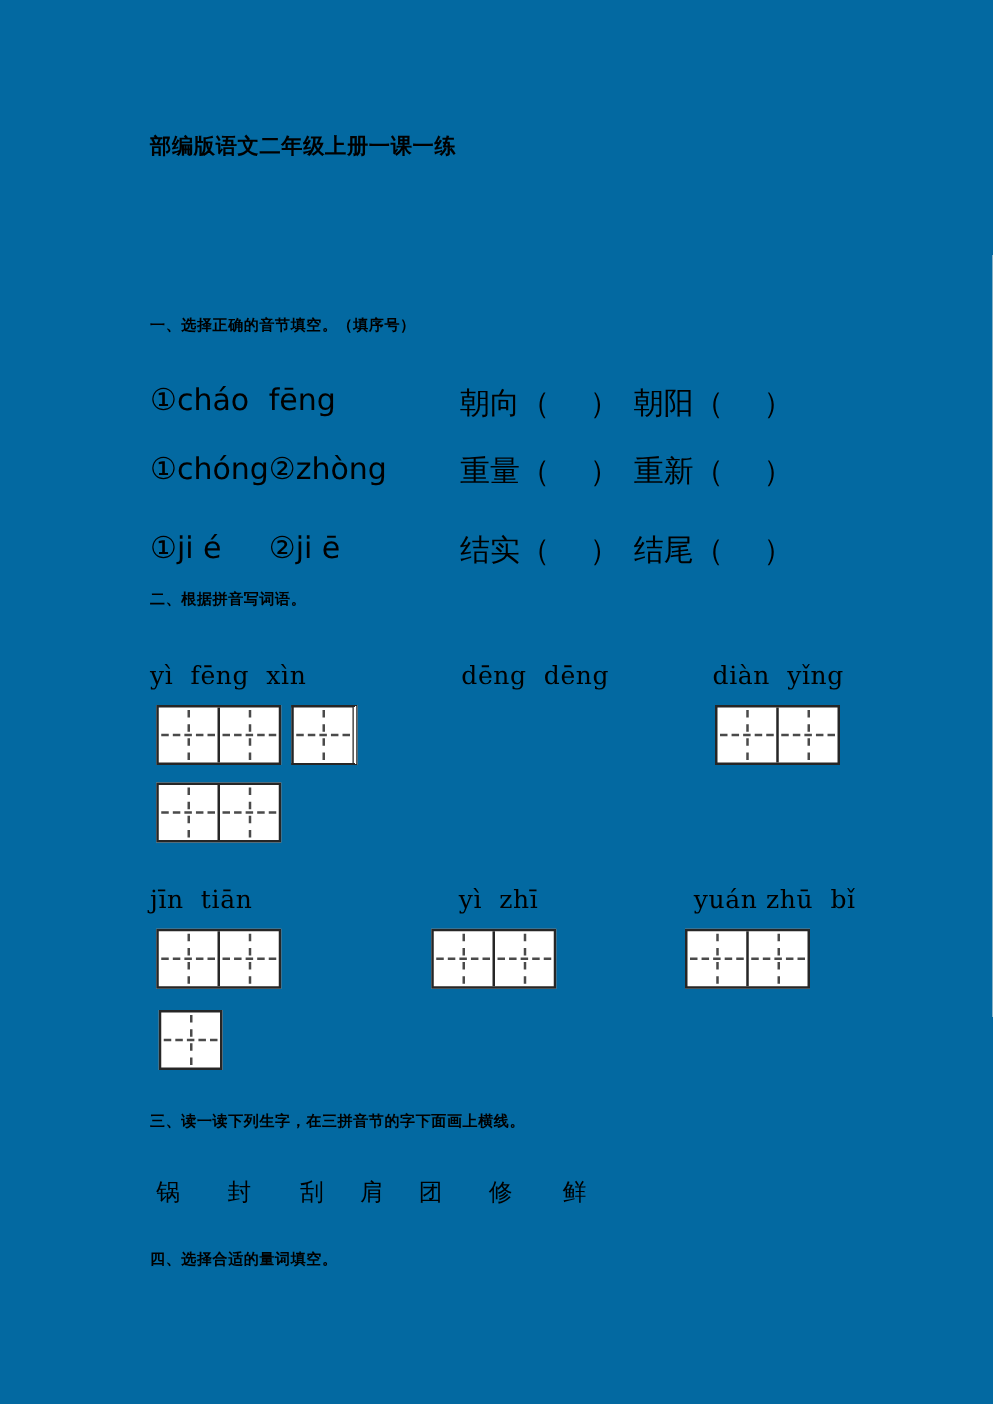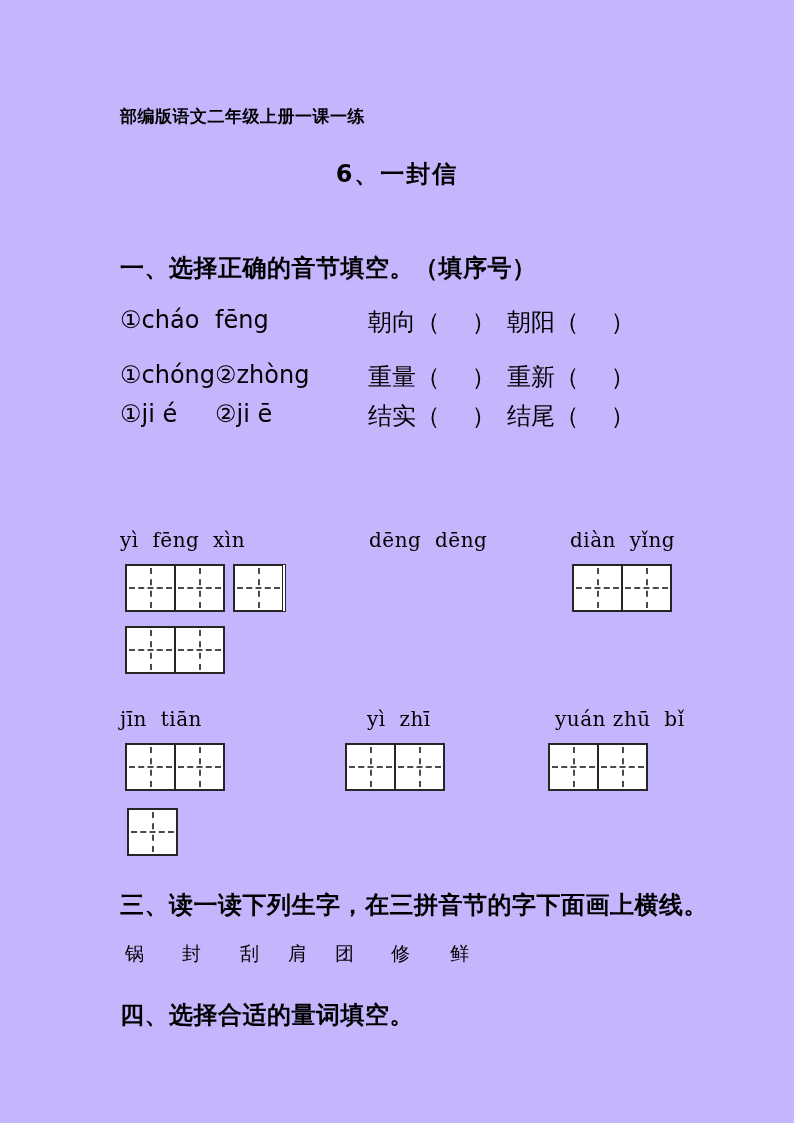--- a/index.html
+++ b/index.html
@@ -1,39 +1,39 @@
 <!DOCTYPE html>
 <html><head>
 <meta charset="utf-8">
 <style>
   html,body{margin:0;padding:0;background:#e8e8e8;}
   .page{
     position:relative;
     width:794px;height:1123px;
     margin:0 auto;
-    background:#c4b5fd;
+    background:#0369a1;
     color:#000;
     font-family:"DejaVu Sans","Liberation Sans",sans-serif;
     overflow:hidden;
   }
   .abs{position:absolute;white-space:pre;}
 
   
   .doc-header{left:120px;top:105px;font-size:17px;font-weight:700;letter-spacing:0.5px;}
   .doc-title{left:0;top:158px;width:794px;text-align:center;font-size:24px;font-weight:700;letter-spacing:2px;white-space:pre;position:absolute;}
-  .sec-heading{font-size:24px;font-weight:700;letter-spacing:0.5px;}
+  .sec-heading{font-size:12px;font-weight:700;letter-spacing:0.5px;}
   .sh1{left:120px;top:252px;}
   .sh2{left:120px;top:471px;}
   .sh3{left:120px;top:889px;}
   .sh4{left:120px;top:999px;}
 
   
   .s1row{position:absolute;left:0;width:636px;height:28px;font-size:24px;}
   .s1row span{position:absolute;white-space:pre;}
-  .r1{top:306px;} .r2{top:361px;} .r3{top:400px;}
+  .r1{top:306px;} .r2{top:361px;} .r3{top:424px;}
   .opt1{left:120px;} .opt2{left:215px;} .wd1{left:368px;} .wd2{left:507px;}
 
   
   .pinyin{font-family:"DejaVu Serif","Liberation Serif",serif;font-size:20px;letter-spacing:0.5px;}
   .p1{left:120px;top:528px;} .p2{left:369px;top:528px;} .p3{left:570px;top:528px;}
   .p4{left:120px;top:707px;} .p5{left:367px;top:707px;text-align:right;} .p6{left:555px;top:707px;}
 
   
   .tg{position:absolute;display:flex;border:2px solid #262626;background:#fff;}
   .tg .cell{width:47px;height:44px;position:relative;}
@@ -51,21 +51,20 @@
   .hanzi-row span{position:absolute;}
   .c0{left:125px;} .c1{left:182px;} .c2{left:240px;} .c3{left:288px;}
   .c4{left:335px;} .c5{left:391px;} .c6{left:450px;}
 </style>
 </head>
 <body>
 
 <div class="page">
 
   <div class="abs doc-header">部编版语文二年级上册一课一练</div>
-  <div class="doc-title">6、一封信</div>
 
   <div class="abs sec-heading sh1">一、选择正确的音节填空。（填序号）</div>
 
   <div class="s1row r1">
     <span class="opt1">①cháo</span>
     <span class="opt2">fēng</span>
     <span class="wd1">朝向（　 ）</span>
     <span class="wd2">朝阳（　 ）</span>
   </div>
   <div class="s1row r2">
@@ -74,20 +73,21 @@
     <span class="wd1">重量（　 ）</span>
     <span class="wd2">重新（　 ）</span>
   </div>
   <div class="s1row r3">
     <span class="opt1">①ji é</span>
     <span class="opt2">②ji ē</span>
     <span class="wd1">结实（　 ）</span>
     <span class="wd2">结尾（　 ）</span>
   </div>
 
+  <div class="abs sec-heading sh2">二、根据拼音写词语。</div>
 
   <span class="abs pinyin p1">yì  fēng  xìn</span>
   <span class="abs pinyin p2">dēng  dēng</span>
   <span class="abs pinyin p3">diàn  yǐng</span>
 
   <div class="tg gA1">
     <div class="cell"></div>
     <div class="cell"></div>
   </div>
   <div class="tg gA2 double-right">

